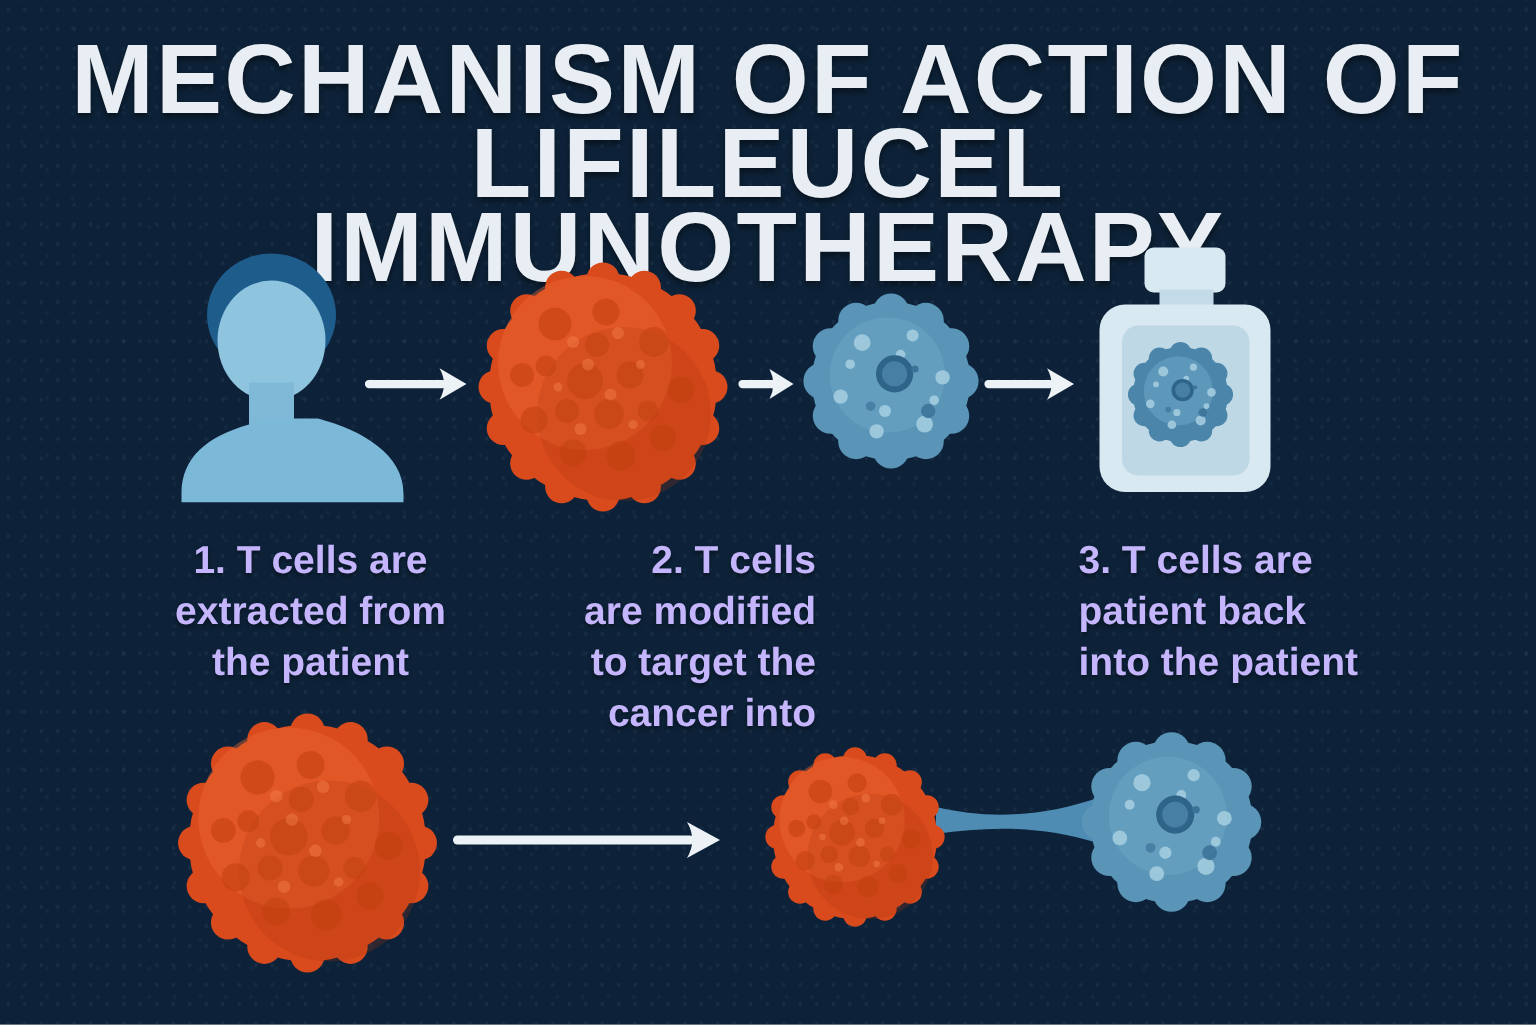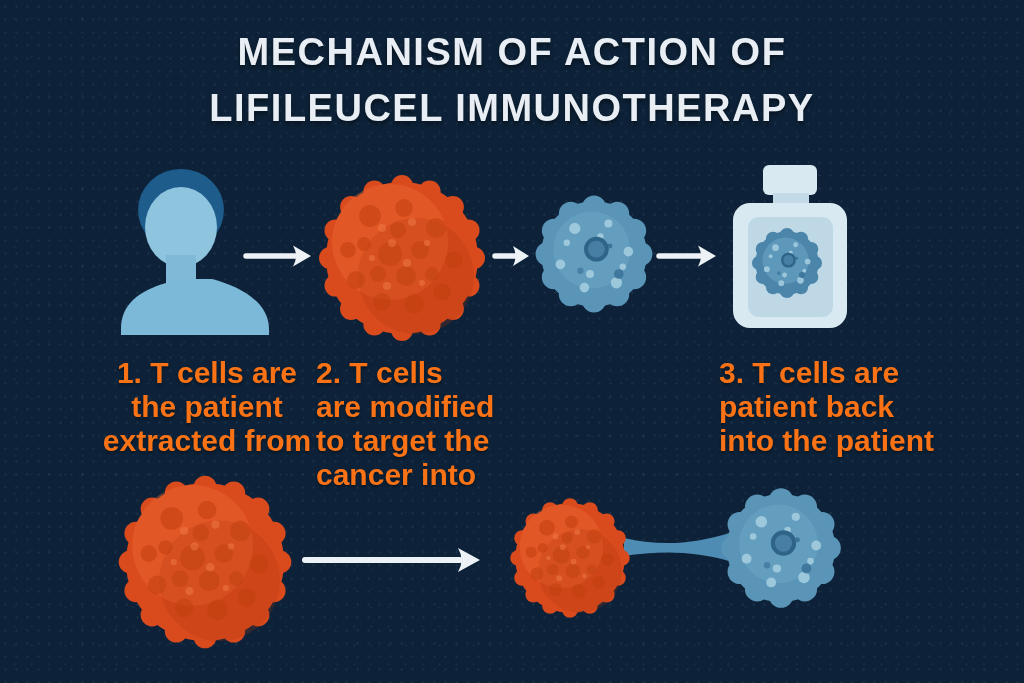--- a/index.html
+++ b/index.html
@@ -24,36 +24,36 @@
     background-position: 0 0, 6px 9px;
     pointer-events: none;
   }
 
   .title {
     position: absolute;
     left: 0; right: 0; top: 24px;
     text-align: center;
     color: #e8eef3;
     font-weight: bold;
-    font-size: 38px;
+    font-size: 66px;
     line-height: 56px;
     letter-spacing: 1.5px;
     text-shadow: 0 3px 4px rgba(0,0,0,0.45);
   }
 
   .caption {
     position: absolute;
-    color: #f97316;
+    color: #c4b5fd;
     font-weight: bold;
-    font-size: 30px;
+    font-size: 26px;
     line-height: 34px;
     text-shadow: 0 2px 3px rgba(0,0,0,0.4);
   }
   .caption-1 { left: 92px;  top: 356px; width: 230px; text-align: center; }
-  .caption-2 { left: 316px; top: 356px; width: 196px; text-align: left; }
+  .caption-2 { left: 348px; top: 356px; width: 196px; text-align: right; }
   .caption-3 { left: 719px; top: 356px; width: 215px; text-align: left; }
 
   .art { position: absolute; }
 </style>
 </head>
 <body>
 
 <div class="canvas">
 
   <svg width="0" height="0" style="position:absolute" aria-hidden="true">
@@ -187,22 +187,22 @@
   <svg class="art" style="left:730px; top:163px" width="120" height="182" viewBox="0 0 120 182">
     <rect x="33" y="2" width="54" height="30" rx="6" fill="#d8e9f2"></rect>
     <rect x="43" y="30" width="36" height="12" fill="#c3dbe9"></rect>
     <rect x="3" y="40" width="114" height="125" rx="17" fill="#d8e9f2"></rect>
     <rect x="18" y="54" width="85" height="100" rx="11" fill="#bed8e6"></rect>
     <use href="#sym-t-cell" x="9" y="52" width="96" height="96" fill="#4b85aa"></use>
   </svg>
 
   <div class="caption caption-1">
     <div>1. T cells are</div>
+    <div>extracted from</div>
     <div>the patient</div>
-    <div>extracted from</div>
   </div>
   <div class="caption caption-2">
     <div>2. T cells</div>
     <div>are modified</div>
     <div>to target the</div>
     <div>cancer into</div>
   </div>
   <div class="caption caption-3">
     <div>3. T cells are</div>
     <div>patient back</div>

